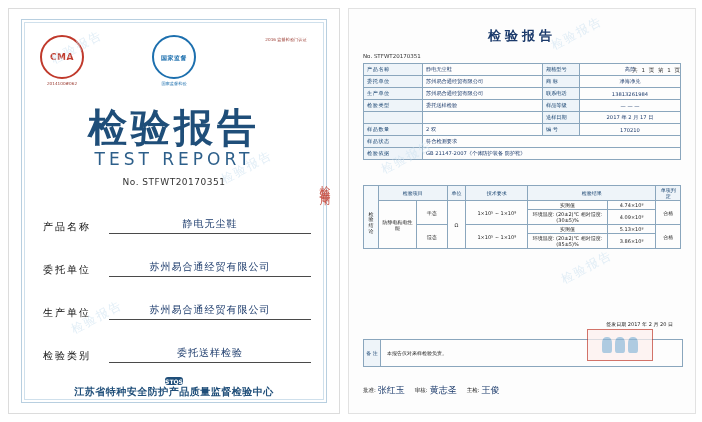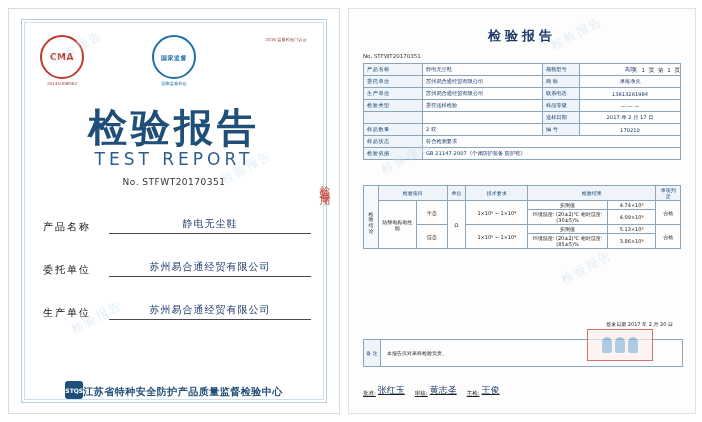--- a/index.html
+++ b/index.html
@@ -61,21 +61,21 @@
   .fields{position:absolute;left:34px;top:208px;width:268px;}
   .field{display:flex;align-items:flex-end;margin-bottom:26px;font-size:10px;color:#222;}
   .field .lab{width:66px;letter-spacing:2px;color:#111;flex:none;}
   .field .val{
     flex:1;border-bottom:1px solid #4a4a4a;
     text-align:center;padding-bottom:2px;font-size:10px;color:#1b3a6b;
     letter-spacing:1px;
   }
   .footer-band{
     position:absolute;left:14px;right:14px;bottom:14px;height:22px;
-    display:flex;align-items:flex-end;justify-content:center;
+    display:flex;align-items:center;justify-content:center;flex-direction:column;
   }
   .footer-logo{
     width:18px;height:18px;border-radius:3px;background:#1f4e79;color:#fff;
     font-size:6px;display:flex;align-items:center;justify-content:center;
     font-weight:bold;
   }
   .footer-text{font-size:10px;color:#1f4e79;font-weight:bold;letter-spacing:.5px;}
 
   
   .cover-stamp{
@@ -129,21 +129,21 @@
   }
   .remark .rl{
     width:16px;height:100%;border-right:0.6px solid #8aa6bd;background:#eef4f9;
     display:flex;align-items:center;justify-content:center;color:#14406e;
   }
   .remark .rv{padding-left:6px;}
   .signs{
     position:absolute;left:14px;bottom:8px;width:318px;height:30px;
     display:flex;align-items:center;font-size:5.5px;color:#222;gap:10px;
   }
-  .sig{display:flex;align-items:flex-end;gap:2px;text-decoration:underline;}
+  .sig{display:flex;align-items:center;gap:2px;}
   .sig .nm{
     font-family:"DejaVu Serif","Liberation Serif",serif;
     color:#1b3a6b;font-size:9px;
   }
   .wm{
     position:absolute;color:#cfe3f1;font-size:12px;opacity:.6;
     transform:rotate(-28deg);pointer-events:none;letter-spacing:2px;
   }
   .sig-date{
     position:absolute;right:22px;bottom:86px;font-size:5px;color:#222;
@@ -190,20 +190,24 @@
         <div class="lab">产品名称</div>
         <div class="val">静电无尘鞋</div>
       </div>
       <div class="field">
         <div class="lab">委托单位</div>
         <div class="val">苏州易合通经贸有限公司</div>
       </div>
       <div class="field">
         <div class="lab">生产单位</div>
         <div class="val">苏州易合通经贸有限公司</div>
+      </div>
+      <div class="field">
+        <div class="lab">检验类别</div>
+        <div class="val">委托送样检验</div>
       </div>
     </div>
 
     <div class="cover-stamp">检验专用</div>
 
     <div class="wm" style="left:40px;top:30px;">检验报告</div>
     <div class="wm" style="left:210px;top:150px;">检验报告</div>
     <div class="wm" style="left:60px;top:300px;">检验报告</div>
 
     <div class="footer-band">

